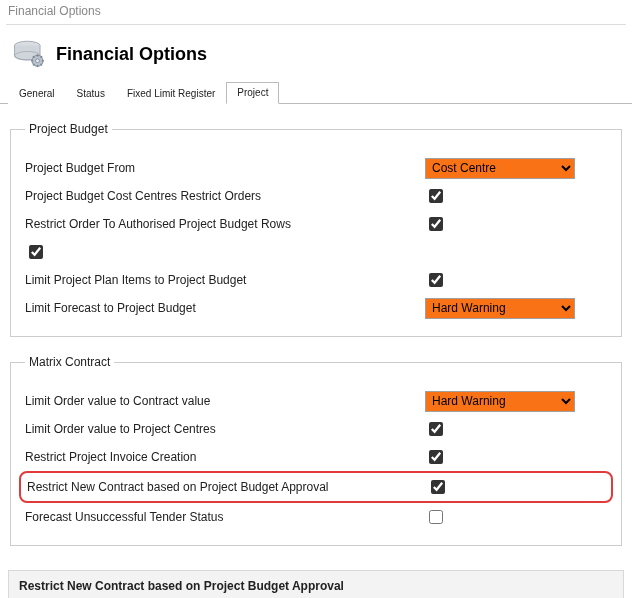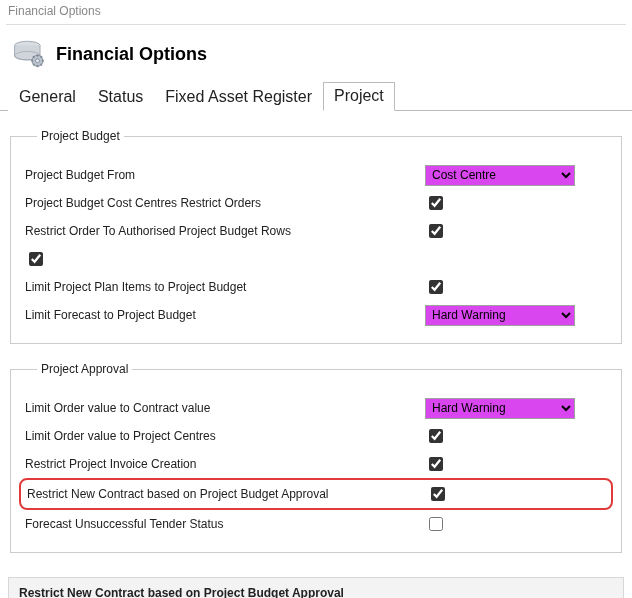--- a/index.html
+++ b/index.html
@@ -35,21 +35,21 @@
   .db-icon { width: 34px; height: 30px; }
   .tabs {
     display: flex;
     align-items: flex-end;
     padding: 8px 8px 0 8px;
     border-bottom: 1px solid #bbb;
     gap: 0;
   }
   .tab {
     padding: 4px 10px 5px 10px;
-    font-size: 16px;
+    font-size: 10px;
     color: #222;
     border: 1px solid transparent;
     border-bottom: none;
     position: relative;
     bottom: -1px;
     cursor: pointer;
     background: #fff;
   }
   .tab.active {
     border-color: #bbb;
@@ -62,40 +62,40 @@
   fieldset.group {
     border: 1px solid #ccc;
     margin: 8px 0 18px 0;
     padding: 18px 14px 14px 14px;
     position: relative;
   }
   fieldset.group > legend {
     font-size: 12px;
     color: #222;
     padding: 0 4px;
-    margin-left: 12px;
+    margin-left: 0px;
   }
   .row {
     display: flex;
     align-items: center;
     min-height: 28px;
     padding: 2px 0;
   }
   .row .label {
     flex: 0 0 400px;
     padding-right: 5px;
   }
   .row .control {
     flex: 0 0 160px;
   }
   select.win {
     width: 150px;
     font-size: 12px;
     height: 21px;
-    background: #d946ef;
+    background: #f97316;
     border: 1px solid #a0a0a0;
     padding: 1px 2px;
   }
   input[type="checkbox"].win {
     width: 14px;
     height: 14px;
     accent-color: #333;
   }
   .highlight-row {
     border: 2px solid #e03a3a;
@@ -142,21 +142,21 @@
         </g>
       </g>
     </svg>
   </span>
   <h1>Financial Options</h1>
 </div>
 
 <div class="tabs">
   <div class="tab">General</div>
   <div class="tab">Status</div>
-  <div class="tab">Fixed Asset Register</div>
+  <div class="tab">Fixed Limit Register</div>
   <div class="tab active">Project</div>
 </div>
 
 <div class="content">
 
   <fieldset class="group">
     <legend>Project Budget</legend>
 
     <div class="row">
       <div class="label">Project Budget From</div>
@@ -190,21 +190,21 @@
       <div class="label">Limit Forecast to Project Budget</div>
       <div class="control">
         <select class="win">
           <option selected="">Hard Warning</option>
         </select>
       </div>
     </div>
   </fieldset>
 
   <fieldset class="group">
-    <legend>Project Approval</legend>
+    <legend>Matrix Contract</legend>
 
     <div class="row">
       <div class="label">Limit Order value to Contract value</div>
       <div class="control">
         <select class="win">
           <option selected="">Hard Warning</option>
         </select>
       </div>
     </div>
 

